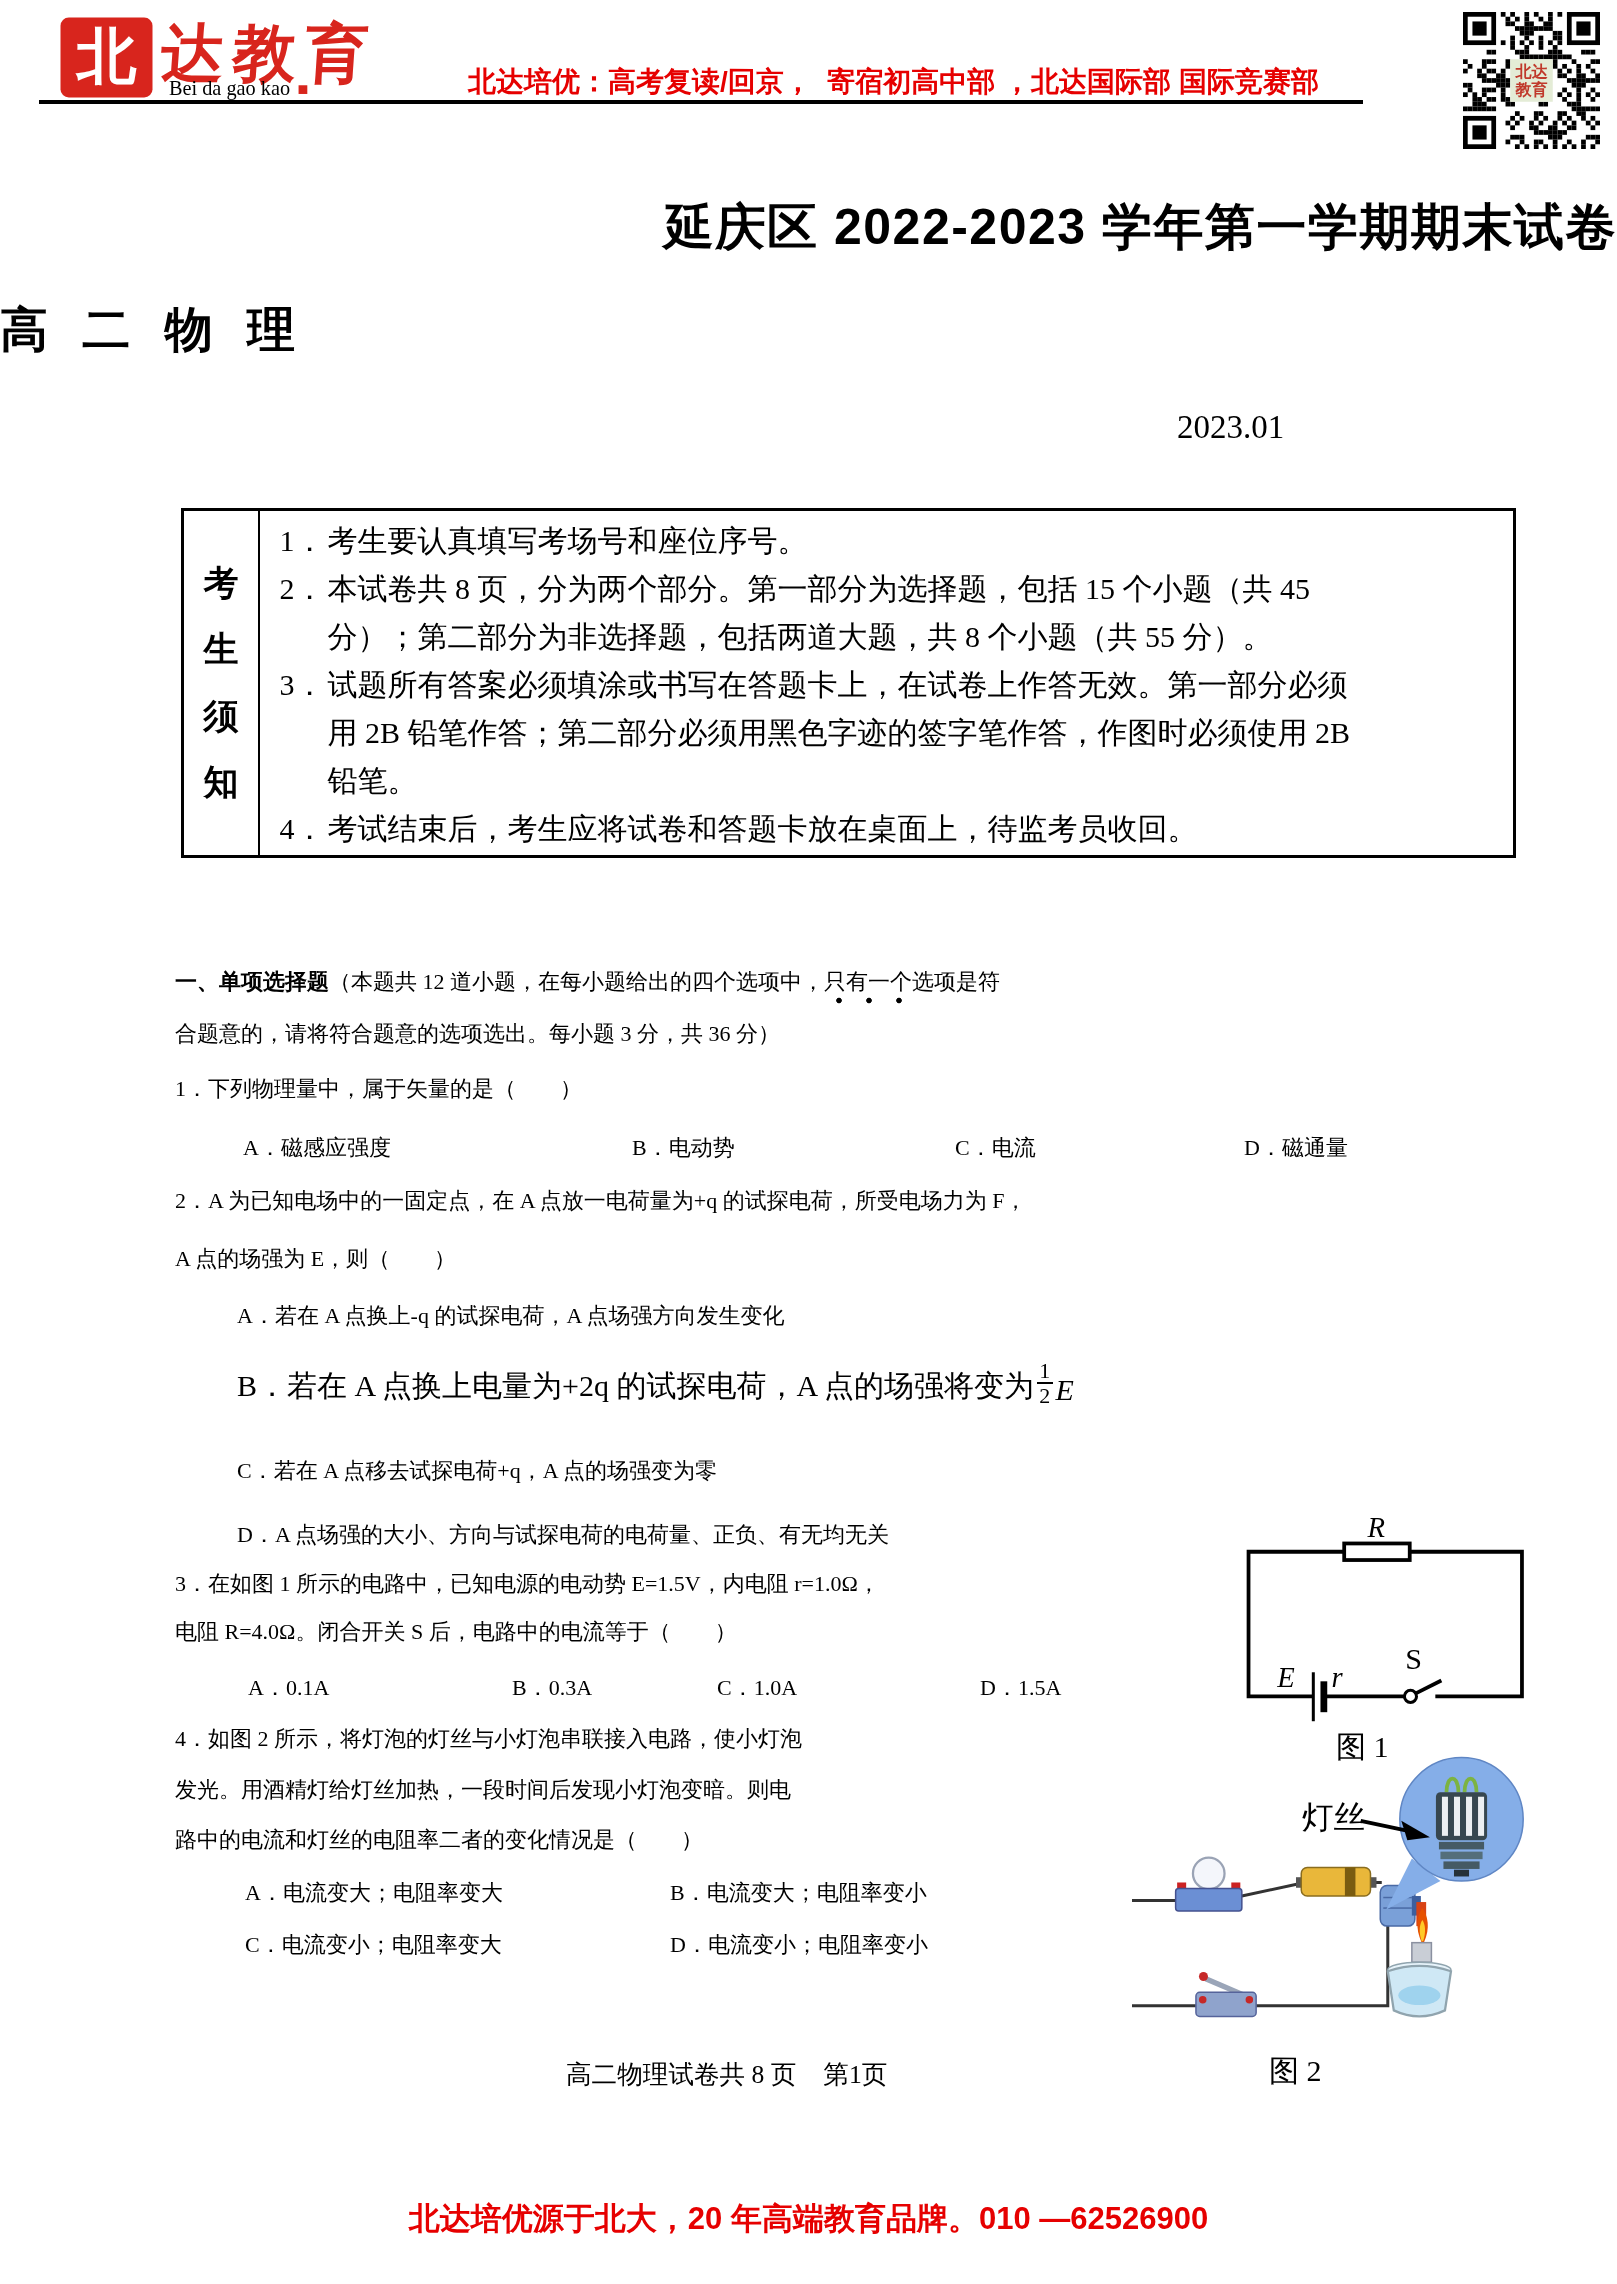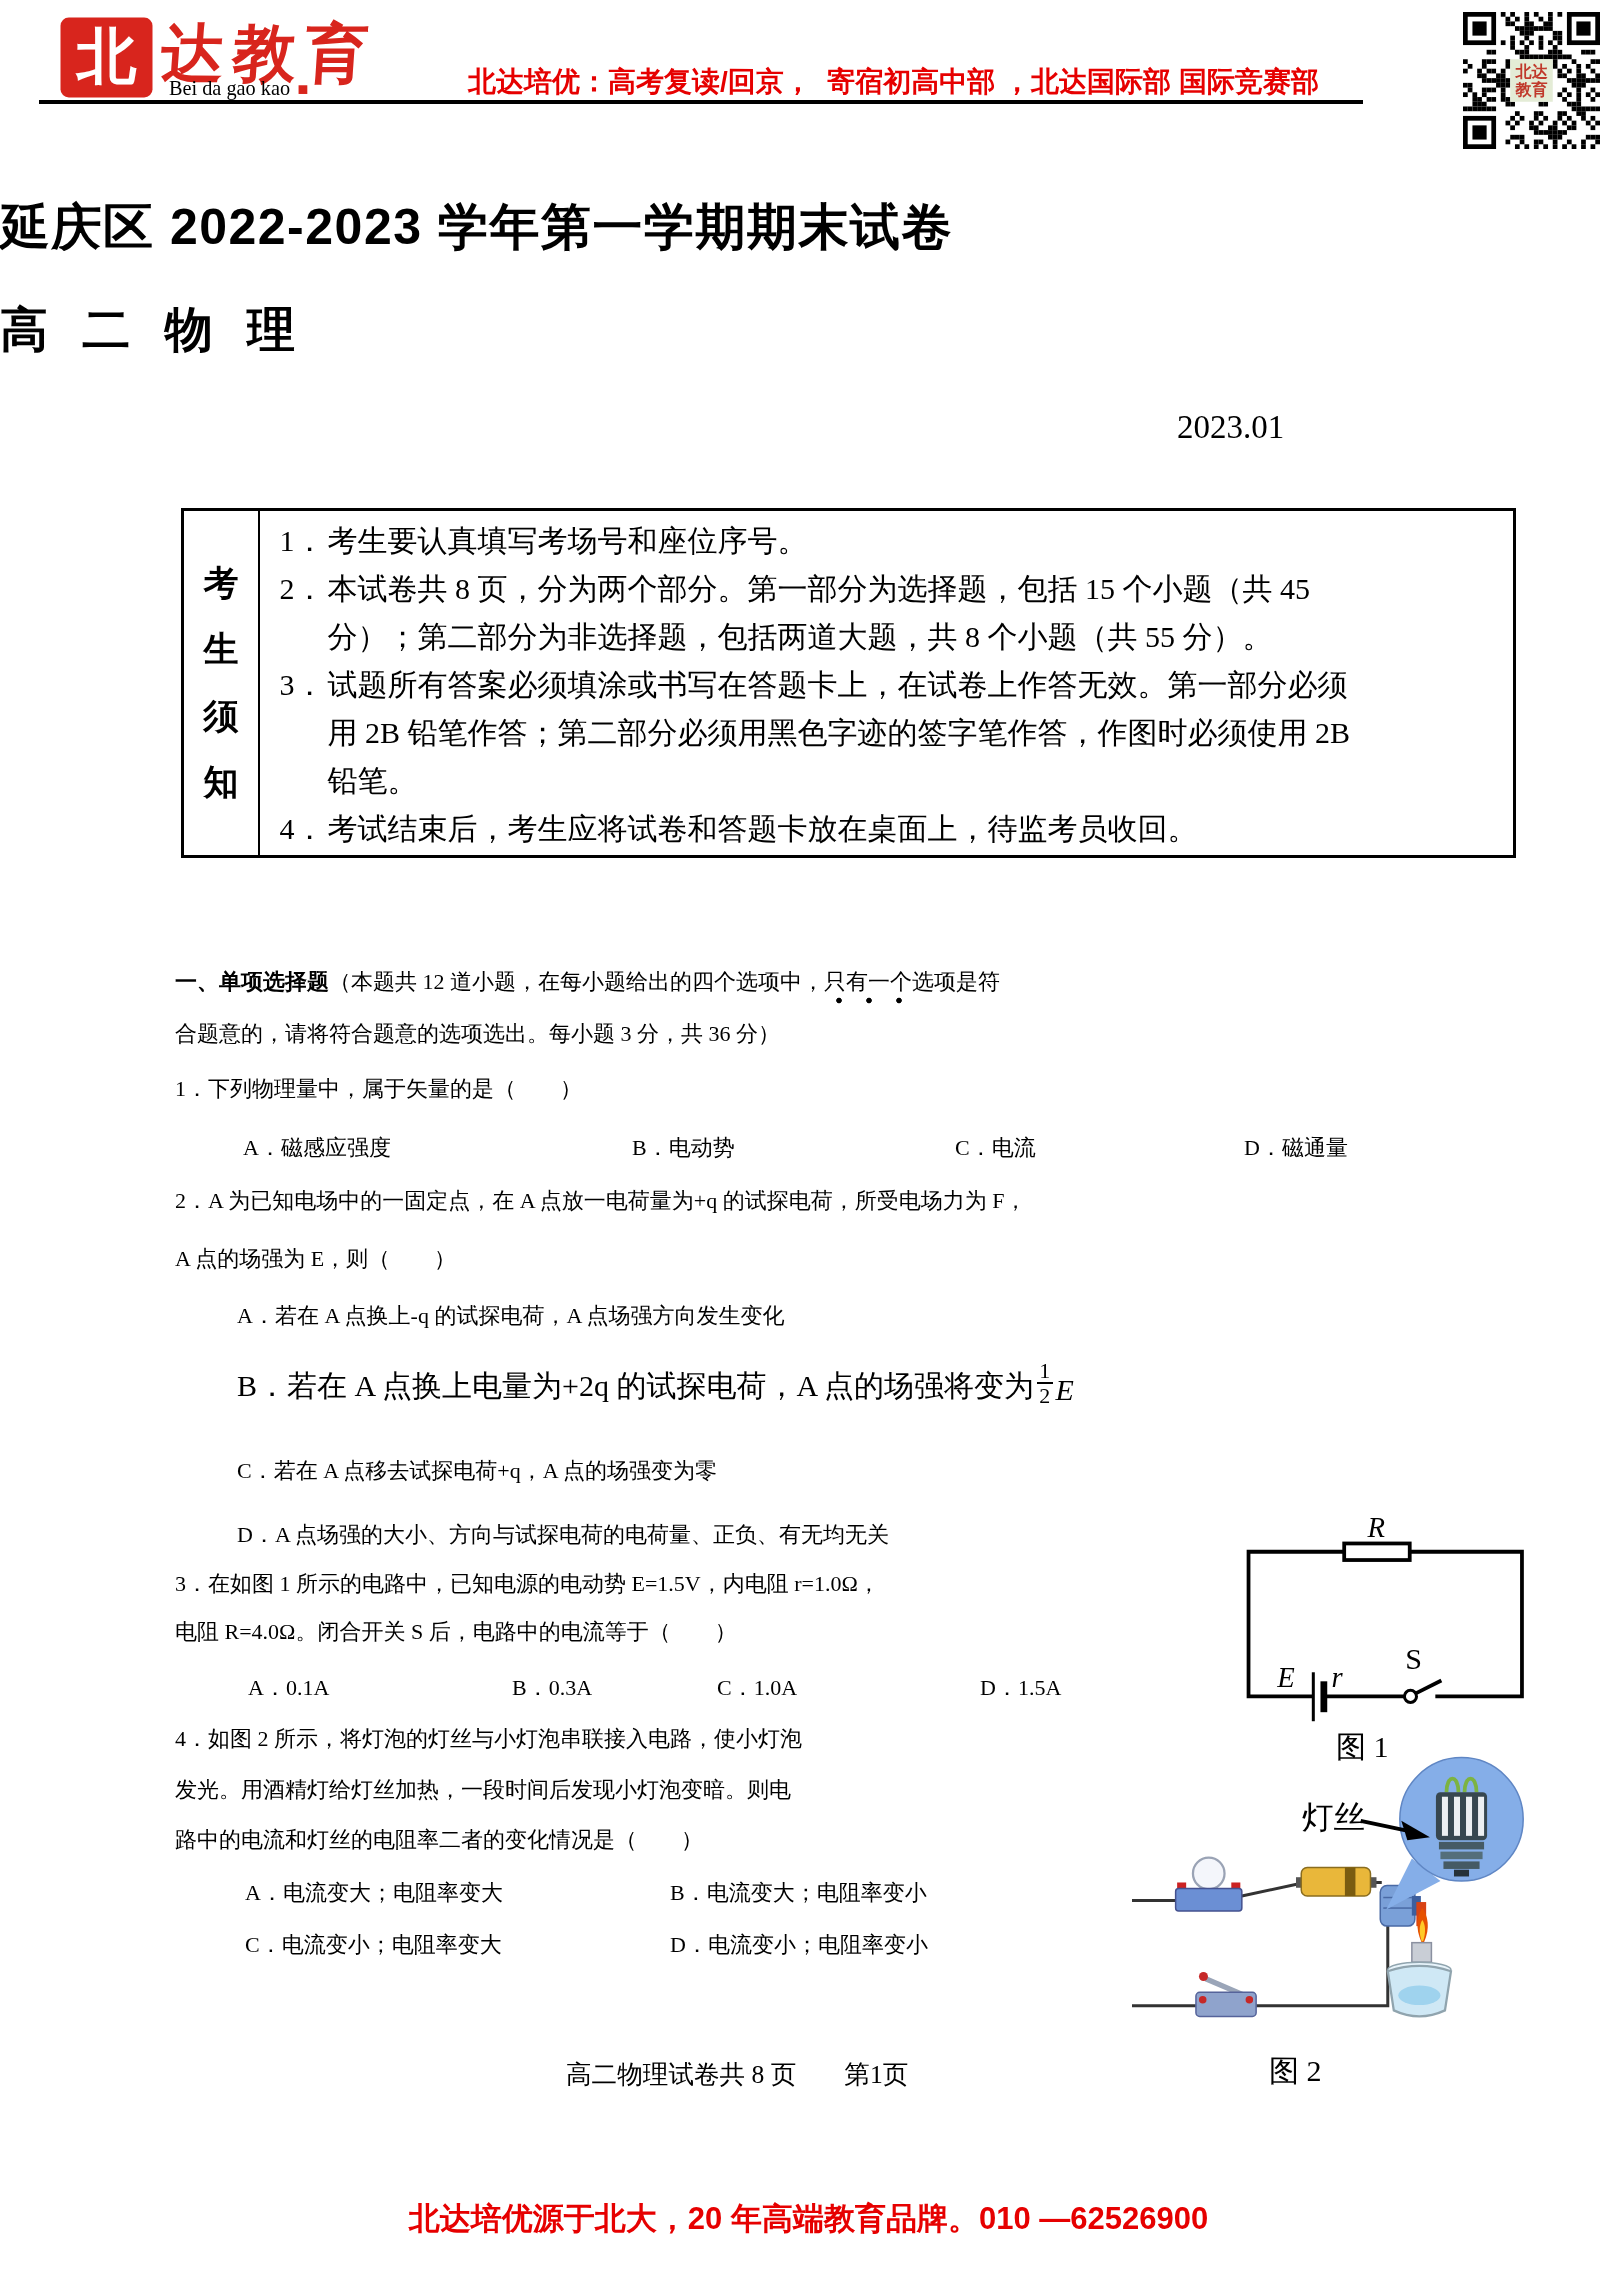--- a/index.html
+++ b/index.html
@@ -11,21 +11,21 @@
         font-size:60px;font-weight:bold;font-family:"Liberation Serif",serif;box-shadow:0 0 0 1.5px #d8251d}
   .logo-brand{position:absolute;left:161px;top:10.5px;font-size:63px;font-weight:bold;color:#d8251d;
         letter-spacing:9px;font-family:"Liberation Serif",serif;transform:skewX(-4deg)}
   .logo-sub{position:absolute;left:169px;top:77px;font-size:20.3px;color:#000;font-family:"Liberation Serif",serif}
   .logo-sub .sq{color:#d8251d;margin-left:7.5px;font-size:18px}
   .tagline{position:absolute;left:468px;top:63px;font-size:28px;font-weight:bold;color:#e60000;
         font-family:"Liberation Sans",sans-serif;white-space:pre}
   .hr{position:absolute;left:39px;top:100px;width:1324px;height:3.8px;background:#000}
   .qr{position:absolute;left:1463px;top:12px;width:137px;height:137px}
   
-  .title{position:absolute;left:0;top:194px;width:100%;text-align:left;font-weight:bold;
+  .title{position:absolute;left:0;top:194px;width:100%;text-align:right;font-weight:bold;
         font-family:"Liberation Sans",sans-serif;font-size:50px;letter-spacing:1.5px}
   .subtitle{position:absolute;left:0;top:298px;width:100%;text-align:left;font-weight:bold;
         font-family:"Liberation Sans",sans-serif;font-size:48px;letter-spacing:10.5px}
   .date{position:absolute;left:1177px;top:409px;font-size:33px}
   
   .notice{position:absolute;left:181px;top:508px;width:1335px;height:350px;border:3px solid #000;
         display:flex;box-sizing:border-box}
   .notice-side{width:74px;border-right:2.3px solid #000;display:flex;flex-direction:column;
         align-items:center;justify-content:center;gap:19.6px;font-size:35px;font-weight:bold}
   .notice-body{flex:1;padding:6px 18px 0 19.6px;font-size:30px}
@@ -44,21 +44,21 @@
         background-size:30px 9px;background-position:left bottom;background-repeat:repeat-x;
         padding-bottom:10.5px}
   .optrow{position:absolute;display:flex;align-items:flex-end;font-size:30px;white-space:pre}
   .frac{display:inline-flex;flex-direction:column;align-items:center;line-height:1.05;
         font-size:22px;margin:0 3px}
   .frac .fn{border-bottom:2.3px solid #000;padding:0 2.3px}
   .frac-suffix{font-style:italic}
   .fig-svg{position:absolute}
   
   .footer{position:absolute;left:566px;top:2057px;font-size:25.6px}
-  .footer .pnum{margin-left:48px}
+  .footer .pnum{margin-left:27px}
   .banner{position:absolute;left:0;top:2198px;width:100%;text-align:center;color:#e60000;
         font-weight:bold;font-size:31px;font-family:"Liberation Sans",sans-serif}
 </style>
 </head>
 <body>
 
 <div class="page">
 
   <div class="logo-seal">
     <span>北</span>

